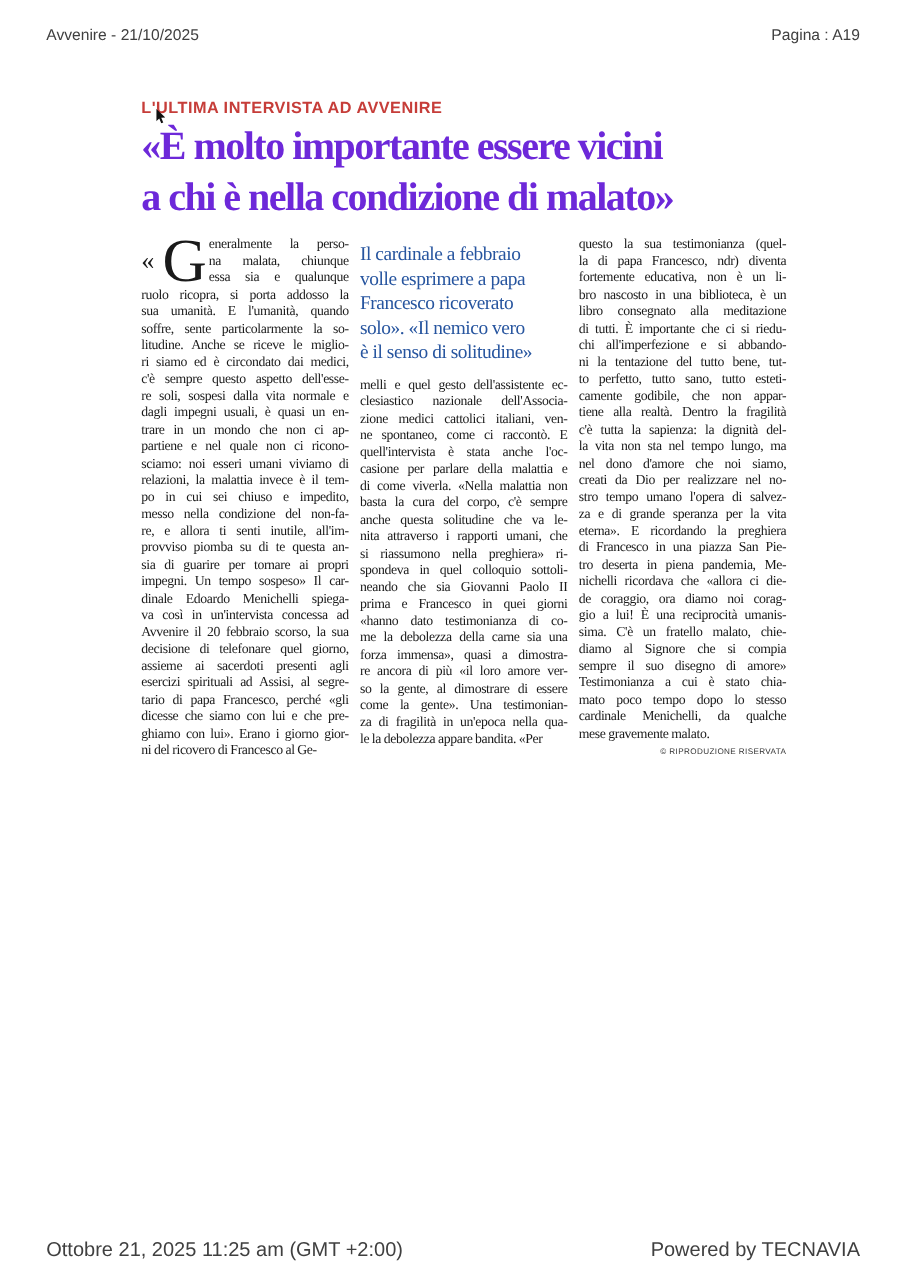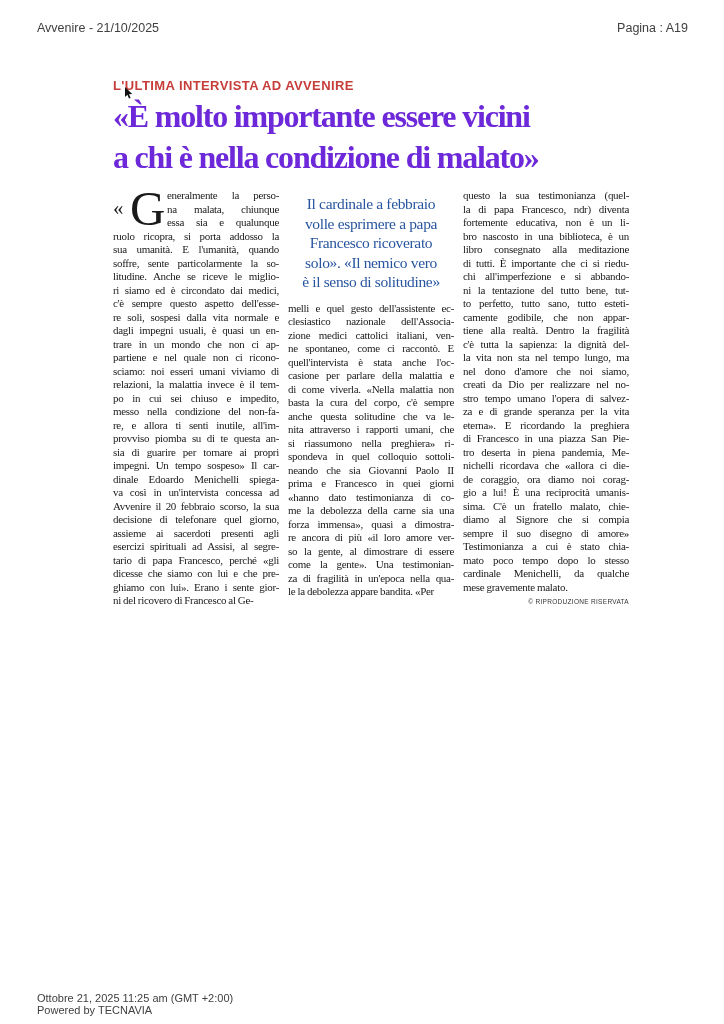--- a/index.html
+++ b/index.html
@@ -11,21 +11,21 @@
     color: var(--body-text, #1a1a1a);
     overflow: hidden;
   }
   .viewer-header, .viewer-footer {
     position: absolute; left: 37px; right: 36px;
     display: flex; justify-content: space-between;
     font-family: "Liberation Sans", sans-serif;
     color: #404040;
   }
   .viewer-header { top: 21px; font-size: 12.5px; }
-  .viewer-footer { top: 992px; font-size: 11px; flex-direction: column; }
+  .viewer-footer { top: 992px; font-size: 16px; }
 
   .content { position: absolute; left: 113px; top: 78px; width: 517px; }
 
   .kicker {
     font-family: "Liberation Sans", sans-serif;
     font-weight: bold; font-size: 13px; letter-spacing: 0.4px;
     color: var(--accent-red, #c63d39);
   }
   .headline {
     margin-top: 3px;
@@ -53,21 +53,21 @@
   }
   .drop-cap .guillemet { position: absolute; left: 0; top: 9px; font-size: 21px; line-height: 21px; }
   .drop-cap .letter { position: absolute; left: 17px; top: 0; font-size: 49px; line-height: 40px; }
 
   .pull-quote {
     margin: 5px 0 10px 0;
     color: var(--quote-blue, #27559f);
     font-size: 15.5px; line-height: 19.5px;
     letter-spacing: -0.35px;
   }
-  .pull-quote > div { text-align: center; white-space: nowrap; }
+  .pull-quote > div { text-align: left; white-space: nowrap; }
 
   .copyright-line {
     margin-top: 4px; text-align: right;
     font-family: "Liberation Sans", sans-serif;
     font-size: 6.5px; letter-spacing: 0.3px; color: #333;
   }
 
   .mouse-cursor { position: absolute; left: 125px; top: 87px; width: 9px; height: 12px; }
 </style>
 </head>
@@ -113,21 +113,21 @@
           <div>sia di guarire per tornare ai propri</div>
           <div>impegni. Un tempo sospeso» Il car-</div>
           <div>dinale Edoardo Menichelli spiega-</div>
           <div>va così in un'intervista concessa ad</div>
           <div>Avvenire il 20 febbraio scorso, la sua</div>
           <div>decisione di telefonare quel giorno,</div>
           <div>assieme ai sacerdoti presenti agli</div>
           <div>esercizi spirituali ad Assisi, al segre-</div>
           <div>tario di papa Francesco, perché «gli</div>
           <div>dicesse che siamo con lui e che pre-</div>
-          <div>ghiamo con lui». Erano i sente gior-</div>
+          <div>ghiamo con lui». Erano i giorno gior-</div>
           <div>ni del ricovero di Francesco al Ge-</div>
         </div>
     </div>
 
     <div class="column">
       <div class="pull-quote">
           <div>Il cardinale a febbraio</div>
           <div>volle esprimere a papa</div>
           <div>Francesco ricoverato</div>
           <div>solo». «Il nemico vero</div>

